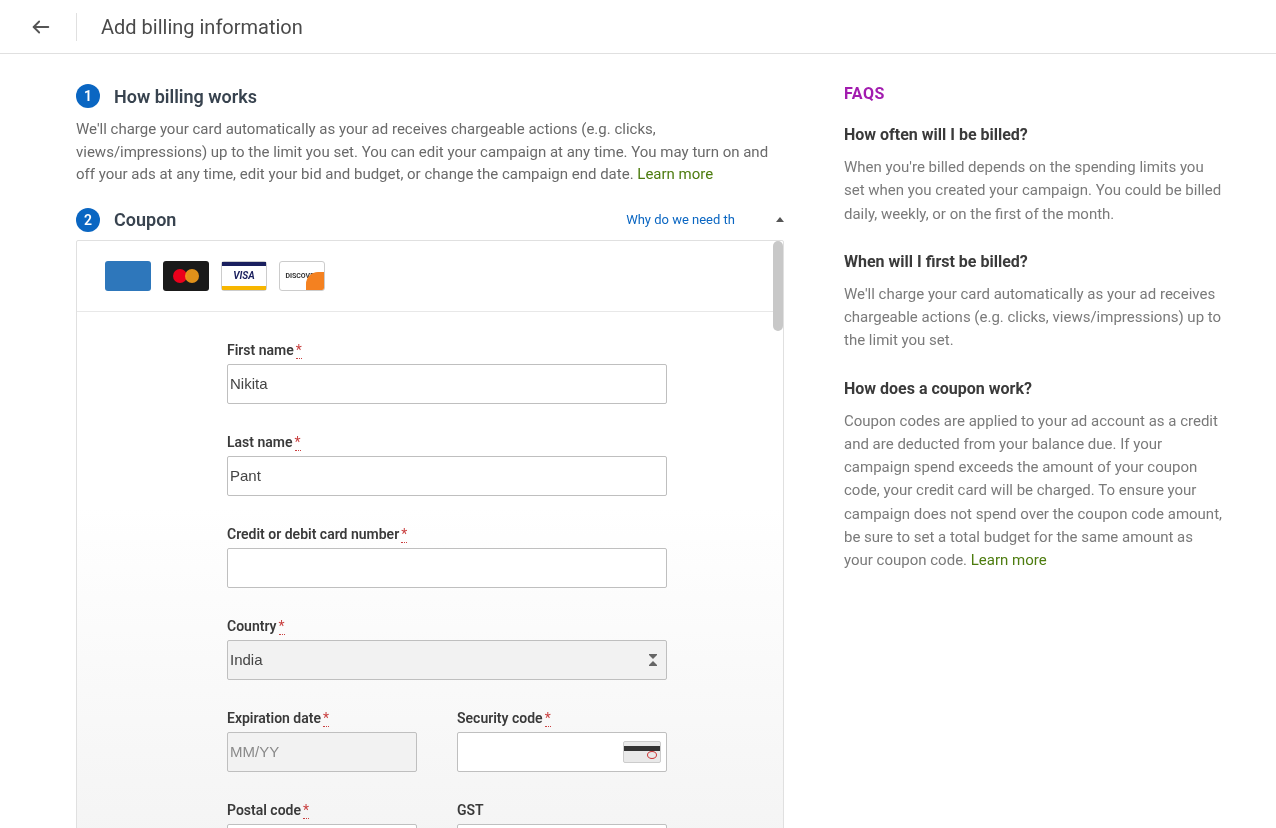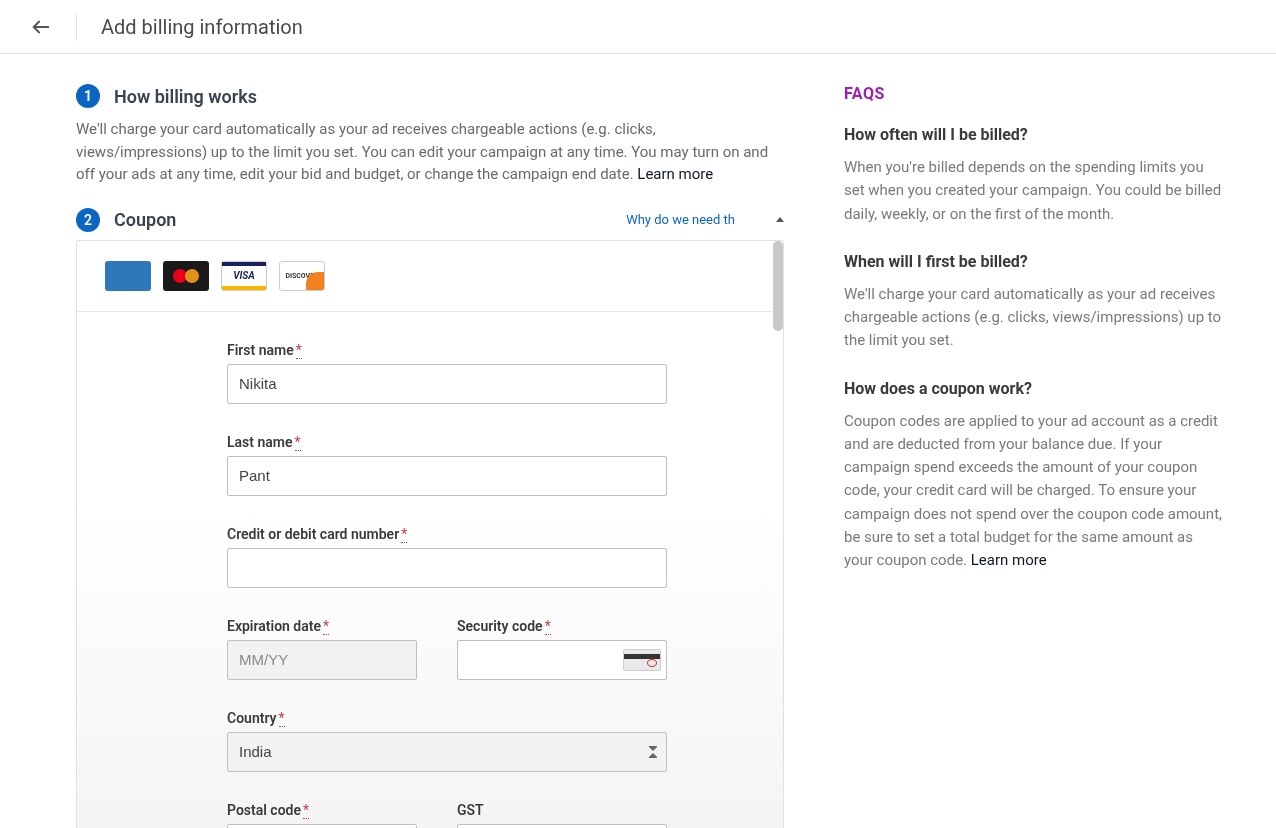--- a/index.html
+++ b/index.html
@@ -78,21 +78,21 @@
       font-weight: 600;
       color: #38434f;
     }
     .section-body {
       font-size: 15px;
       line-height: 1.5;
       color: #6a6a6a;
       margin-left: 0;
     }
     .section-body a, .linkish {
-      color: #0f172a;
+      color: #4d7c0f;
       text-decoration: none;
       cursor: pointer;
     }
     .payment-head-row {
       display: flex;
       align-items: center;
       justify-content: space-between;
     }
     .why-link {
       font-size: 13px;
@@ -179,21 +179,21 @@
       color: #c94040;
       font-weight: 400;
       margin-left: 2px;
       border-bottom: 1px dotted #c94040;
     }
     .input, .select {
       width: 100%;
       height: 40px;
       border: 1px solid #bfbfbf;
       border-radius: 2px;
-      padding: 0 11px;
+      padding: 0 2px;
       font-size: 15px;
       color: #444;
       background: #fff;
     }
     .input.wide { max-width: 440px; }
     .input.narrow { max-width: 190px; }
     .select {
       appearance: none;
       background: #f2f2f2;
       max-width: 440px;
@@ -313,41 +313,41 @@
             <input class="input wide" value="Nikita" style="">
           </div>
           <div class="form-row">
             <label class="form-label"><span>Last name</span><span class="req">*</span></label>
             <input class="input wide" value="Pant" style="">
           </div>
           <div class="form-row">
             <label class="form-label"><span>Credit or debit card number</span><span class="req">*</span></label>
             <input class="input wide" value="" style="">
           </div>
+          <div class="form-row">
+            <label class="form-label"><span>Country</span><span class="req">*</span></label>
+            <div class="select-wrap">
+              <select class="select">
+                <option>India</option>
+              </select>
+            </div>
+          </div>
           <div class="form-row form-row-split">
             <div class="form-col">
               <label class="form-label"><span>Expiration date</span><span class="req">*</span></label>
               <input class="input narrow" style="background: rgb(242, 242, 242);" placeholder="MM/YY">
             </div>
             <div class="form-col" style="flex:0 0 220px">
               <label class="form-label"><span>Security code</span><span class="req">*</span></label>
               <div class="sec-code-wrap">
                 <input class="input" value="" style="">
                 <div class="mini-card"></div>
               </div>
             </div>
           </div>
-          <div class="form-row">
-            <label class="form-label"><span>Country</span><span class="req">*</span></label>
-            <div class="select-wrap">
-              <select class="select">
-                <option>India</option>
-              </select>
-            </div>
-          </div>
           <div class="form-row form-row-split">
             <div class="form-col">
               <label class="form-label"><span>Postal code</span><span class="req">*</span></label>
               <input class="input narrow" value="" style="">
             </div>
             <div class="form-col" style="flex:0 0 220px">
               <label class="form-label">GST</label>
               <input class="input" style="max-width: 210px;" placeholder="Optional">
             </div>
           </div>

